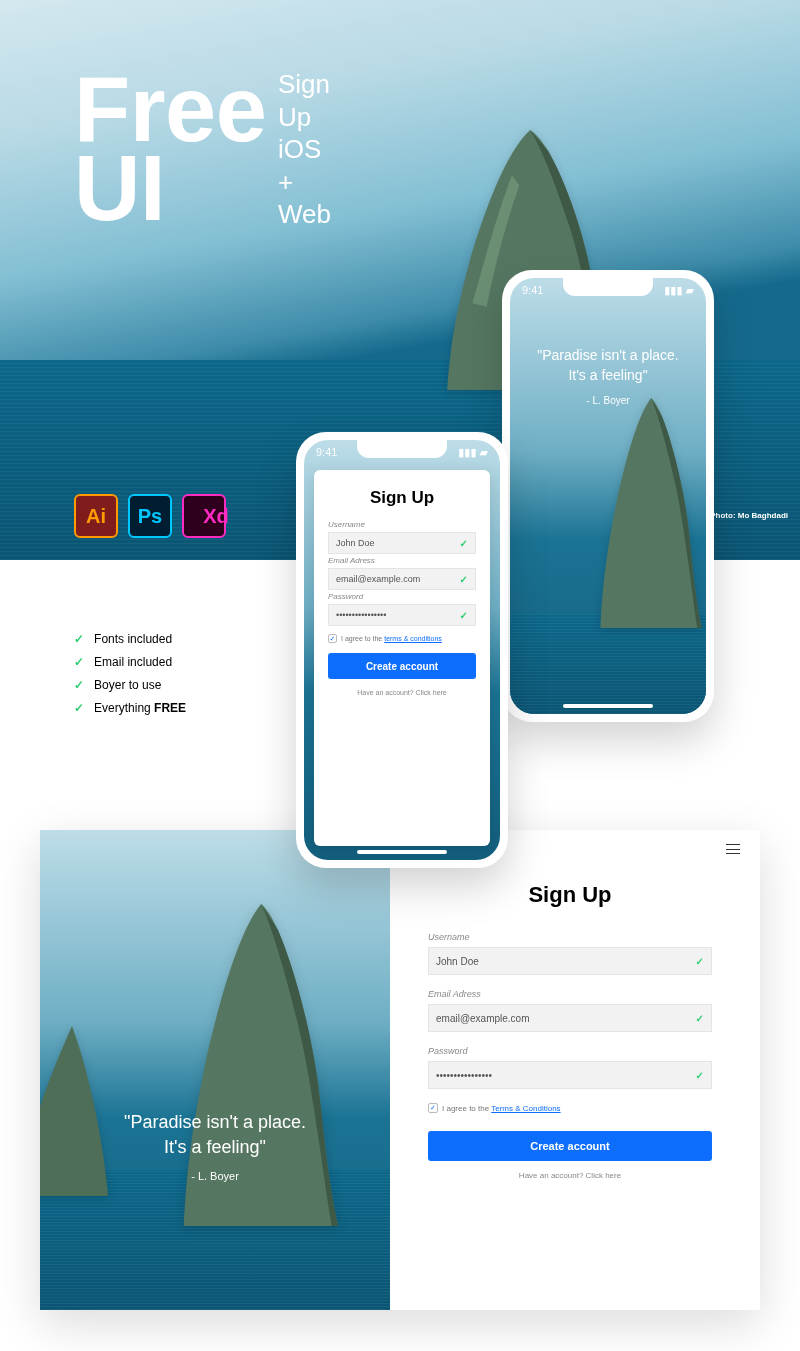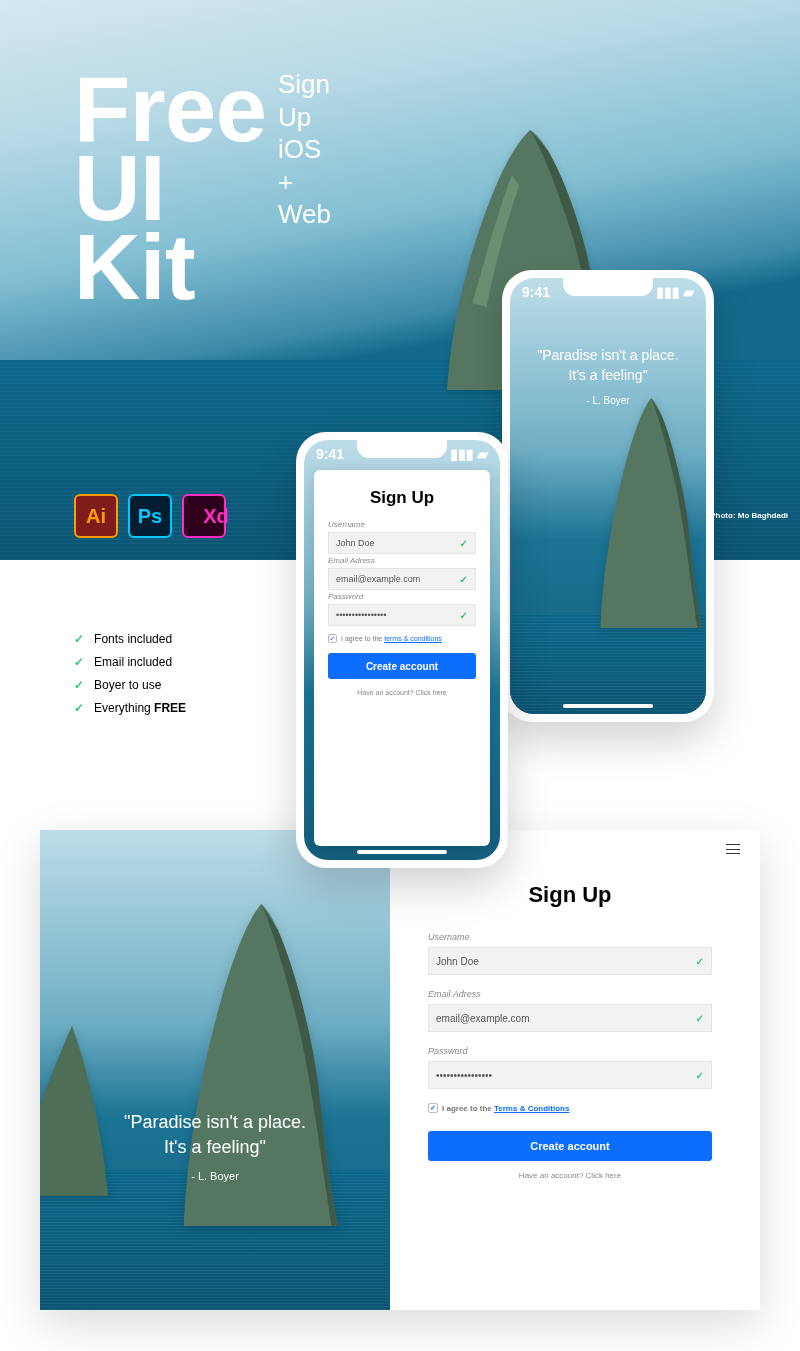--- a/index.html
+++ b/index.html
@@ -40,21 +40,21 @@
   .phone-r .screen { height: 436px; }
   .phone-l { top: 432px; left: 296px; z-index: 4; }
   .phone-l .screen { height: 420px; }
   .p-bg { position:absolute; inset:0; }
   .p-sky { position:absolute; inset:0; background: linear-gradient(180deg,#bddde8 0%,#6eaec4 40%,#1b7394 60%,#135f7e 100%); }
   .p-sea { position:absolute; left:0; right:0; bottom:0; height:100px;
     background-image:
       repeating-linear-gradient(0deg,rgba(255,255,255,.06) 0 1px,transparent 1px 3px),
       linear-gradient(180deg,#0c678a 0%,#0a5573 100%); }
   .notch { position: absolute; top: 0; left: 50%; transform: translateX(-50%); width: 90px; height: 18px; background: #fff; border-bottom-left-radius: 12px; border-bottom-right-radius: 12px; z-index: 5; }
-  .status { position: absolute; top: 6px; left: 0; right: 0; height: 14px; z-index: 6; display: flex; justify-content: space-between; padding: 0 12px; font-size: 14px; font-weight: 700; color: #fff; }
+  .status { position: absolute; top: 6px; left: 0; right: 0; height: 14px; z-index: 6; display: flex; justify-content: space-between; padding: 0 12px; font-size: 11px; font-weight: 400; color: #fff; }
   .home-ind { position: absolute; bottom: 6px; left: 50%; transform: translateX(-50%); width: 90px; height: 4px; border-radius: 3px; background: #fff; z-index: 6; }
   .quote { position: absolute; top: 68px; left: 0; right: 0; text-align: center; color: #fff; padding: 0 22px; z-index: 2; }
   .quote .q { font-size: 14px; font-weight: 500; line-height: 1.4; }
   .quote .a { font-size: 10px; margin-top: 10px; }
   .btn { background: #0d6efd; color: #fff; font-size: 10px; font-weight: 600; width: 140px; height: 26px; border-radius: 3px; display: flex; align-items: center; justify-content: center; margin: 0 auto 10px; }
   .phone-r .p-btn-wrap { position: absolute; bottom: 46px; left: 0; right: 0; z-index: 2; }
   .card { position: absolute; top: 30px; left: 10px; right: 10px; bottom: 14px; background: #fff; border-radius: 6px; padding: 18px 14px 8px; z-index: 2; box-shadow: 0 4px 16px rgba(0,0,0,.12); }
   .card h3 { text-align: center; font-size: 17px; font-weight: 800; margin-bottom: 12px; }
   .lbl { font-size: 8px; color: #888; margin-bottom: 3px; font-style: italic; }
   .field { background: #f2f2f2; height: 22px; border: 1px solid #e4e4e4; font-size: 9px; padding: 0 7px; display: flex; align-items: center; justify-content: space-between; color: #555; }
@@ -74,21 +74,21 @@
   .web-img .quote { top: 280px; }
   .web-img .quote .q { font-size: 18px; font-weight: 400; }
   .web-img .quote .a { font-size: 11px; }
   .web-form { flex: 1; padding: 30px 48px 30px 38px; position: relative; }
   .ham { position: absolute; top: 14px; right: 20px; width: 14px; height: 10px; display: flex; flex-direction: column; justify-content: space-between; }
   .ham span { height: 1px; background: #333; }
   .web-form h2 { text-align: center; font-size: 22px; font-weight: 800; margin: 22px 0 24px; }
   .web-form .lbl { font-size: 9px; margin-bottom: 5px; }
   .web-form .field { height: 28px; font-size: 10px; }
   .web-form .fgrp { margin-bottom: 14px; }
-  .web-form .terms { font-size: 8px; margin-top: 2px; font-weight: bold; }
+  .web-form .terms { font-size: 8px; margin-top: 2px; }
   .web-form .terms .cb { width: 10px; height: 10px; }
   .web-form .btn { width: 100%; height: 30px; font-size: 11px; margin-top: 18px; }
   .web-form .sub { text-align: center; font-size: 8px; color: #888; margin-top: 10px; }
 
   
   .rock svg { width: 100%; height: 100%; display: block; }
   .rock { filter: drop-shadow(0 2px 4px rgba(0,0,0,.15)); }
   body > .canvas { position: relative; width: 800px; height: 1351px; overflow: hidden; }
 </style>
 </head>
@@ -101,21 +101,20 @@
   <div class="hero-rock rock">
     <svg viewBox="0 0 100 150" preserveAspectRatio="none">
       <path d="M50 0 C40 10 30 30 18 70 C10 100 6 120 4 150 L96 150 C90 130 88 110 84 84 C80 60 70 30 60 12 C56 5 52 1 50 0 Z" fill="#557761"></path>
       <path d="M50 0 C54 6 62 24 72 56 C80 82 86 120 92 150 L96 150 C90 130 88 110 84 84 C80 60 70 30 60 12 Z" fill="#3e5a47"></path>
       <path d="M40 26 C34 42 26 70 18 100 L26 102 C30 80 36 56 44 32 Z" fill="#6a8f73"></path>
     </svg>
   </div>
   <div class="hero-title">
     <div class="big">Free</div>
     <div class="big">UI</div>
-    <div class="big">Kit</div>
     <div class="side">
       <div>Sign Up</div>
       <div>iOS +</div>
       <div>Web</div>
     </div>
   </div>
   <div class="photo-credit">Photo: Mo Baghdadi</div>
   <div class="app-icons">
     <div class="app-icon ai">Ai</div>
     <div class="app-icon ps">Ps</div>

